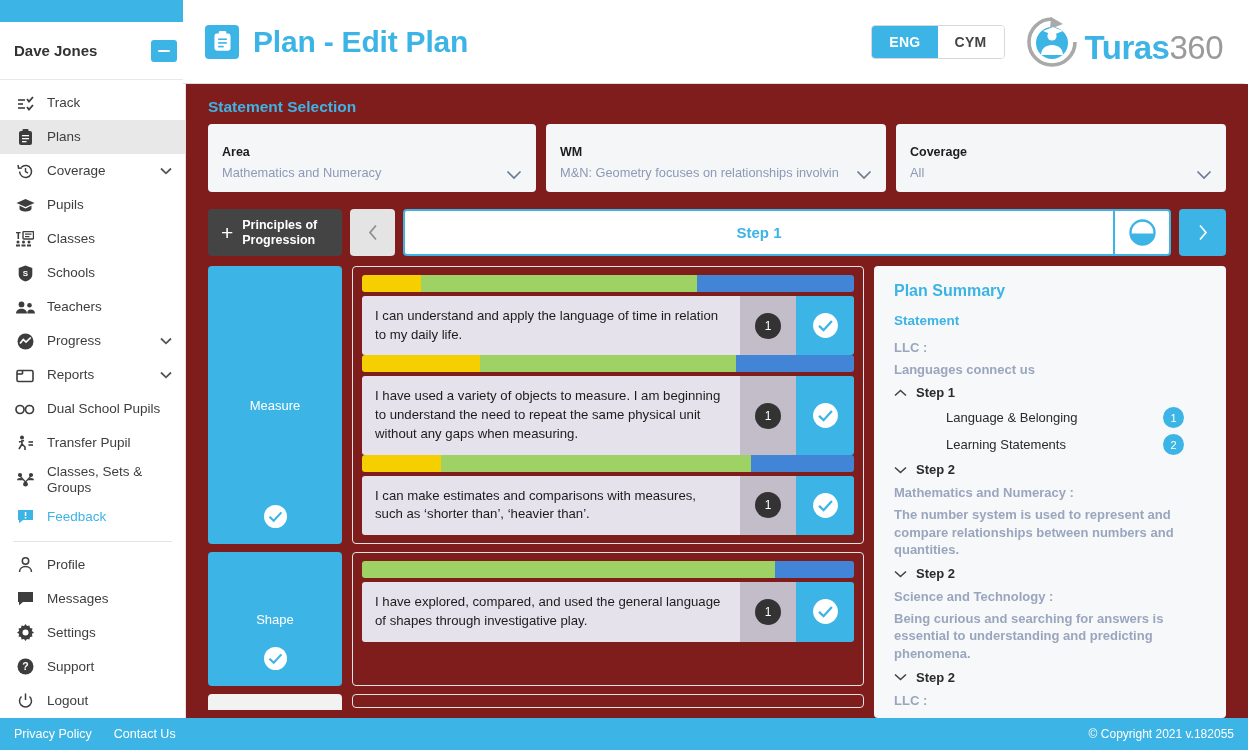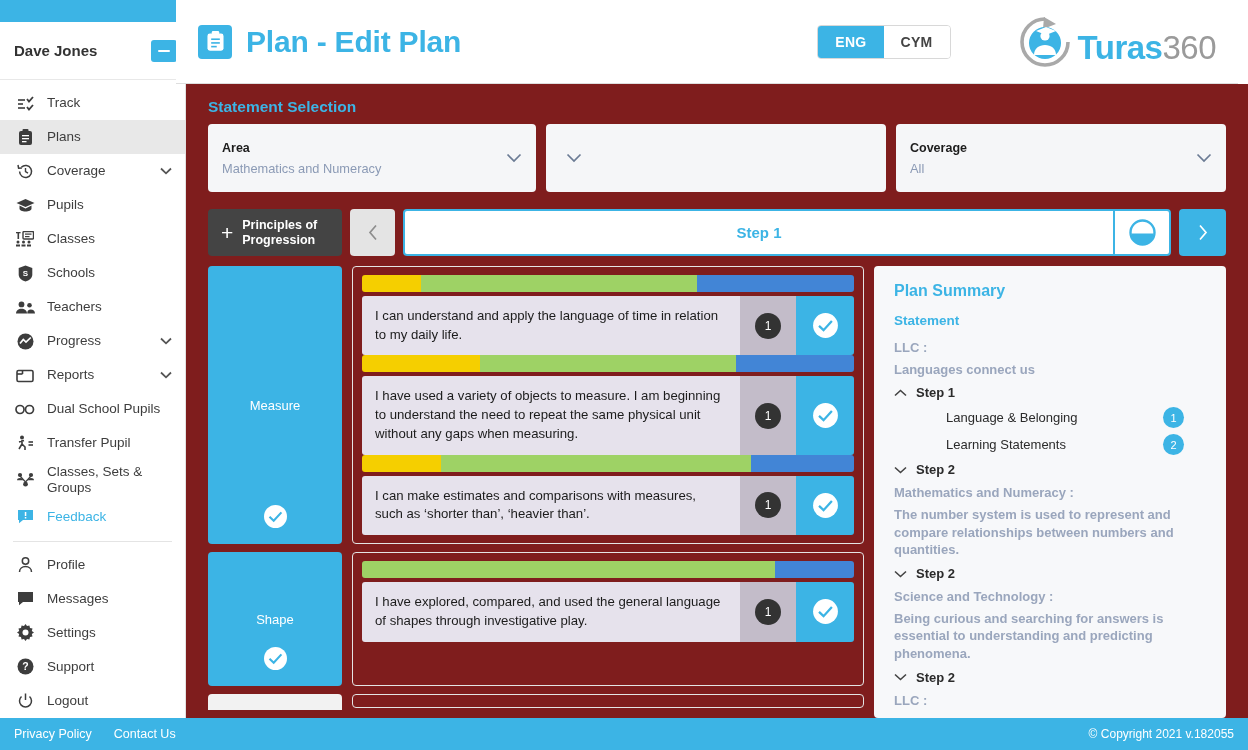--- a/index.html
+++ b/index.html
@@ -41,23 +41,23 @@
     width: 22px; height: 20px; flex: 0 0 22px; margin-right: 11px;
     display: flex; align-items: center; justify-content: center; color: #3d3d3d;
   }
   .sb-item.feedback .sb-ico { color: #3cb4e5; }
   .sb-label { flex: 1; line-height: 1.18; }
   .sb-chev { width: 14px; flex: 0 0 14px; color: #555; display:flex;align-items:center;justify-content:center;}
   .sb-divider { height: 1px; background: #e4e4e4; margin: 7px 13px 6px 13px; }
 
   
   .header {
-    position: absolute; left: 176px; top: 0; width: 1062px; height: 84px;
+    position: absolute; left: 183px; top: 0; width: 1062px; height: 84px;
     background: #fff; border-bottom: 1px solid #dedede;
-    display: flex; align-items: center; padding: 0 22px; gap: 47px;
+    display: flex; align-items: center; padding: 0 22px;
   }
   .hdr-title { display: flex; align-items: center; flex: 1; }
   .hdr-icon {
     width: 34px; height: 34px; background: #3cb4e5; border-radius: 4px;
     display: flex; align-items: center; justify-content: center; margin-right: 14px;
   }
   .hdr-text { font-size: 30px; color: #3cb4e5; font-weight: bold; letter-spacing: -0.2px;}
   .lang-toggle {
     display: flex; border: 1px solid #d8d8d8; border-radius: 4px; overflow: hidden;
     margin-right: 20px;
@@ -75,21 +75,21 @@
   
   .main {
     position: absolute; left: 186px; top: 84px; width: 1062px; height: 636px;
     background: #7f1d1d; padding: 10px 22px 0 22px; overflow: hidden;
   }
   .sec-title { font-size: 15.5px; color: #3cb4e5; font-weight: bold; margin: 4px 0 8px 0; }
 
   .filters { display: flex; gap: 10px; margin-bottom: 17px; }
   .filter {
     background: #f5f6f8; border-radius: 4px; height: 68px; padding: 12px 14px;
-    display: flex; align-items: center; cursor: pointer; position: relative;
+    display: flex; align-items: flex-end; cursor: pointer; position: relative;
   }
   .filter.f1 { flex: 0 0 328px; }
   .filter.f2 { flex: 0 0 340px; }
   .filter.f3 { flex: 1; }
   .filter-body { flex: 1; overflow: hidden; }
   .filter-label { font-size: 12.5px; font-weight: bold; color: #1c1c1c; margin-bottom: 6px; }
   .filter-value {
     font-size: 12.8px; color: #8b9ab5; white-space: nowrap; overflow: hidden;
   }
   .filter-chev { color: #6b7b94; margin-left: 6px; }
@@ -476,20 +476,24 @@
           <div class="filter-label">Area</div>
           <div class="filter-value">Mathematics and Numeracy</div>
         </div>
         <span class="filter-chev">
           <svg width="16" height="10" viewBox="0 0 16 10" fill="none" stroke="currentColor" stroke-width="1.7">
               <polyline points="1.5,1.5 8,8 14.5,1.5"></polyline>
             </svg>
         </span>
       </div>
       <div class="filter f2">
+        <div class="filter-body">
+          <div class="filter-label">WM</div>
+          <div class="filter-value">M&amp;N: Geometry focuses on relationships involvin</div>
+        </div>
         <span class="filter-chev">
           <svg width="16" height="10" viewBox="0 0 16 10" fill="none" stroke="currentColor" stroke-width="1.7">
               <polyline points="1.5,1.5 8,8 14.5,1.5"></polyline>
             </svg>
         </span>
       </div>
       <div class="filter f3">
         <div class="filter-body">
           <div class="filter-label">Coverage</div>
           <div class="filter-value">All</div>

